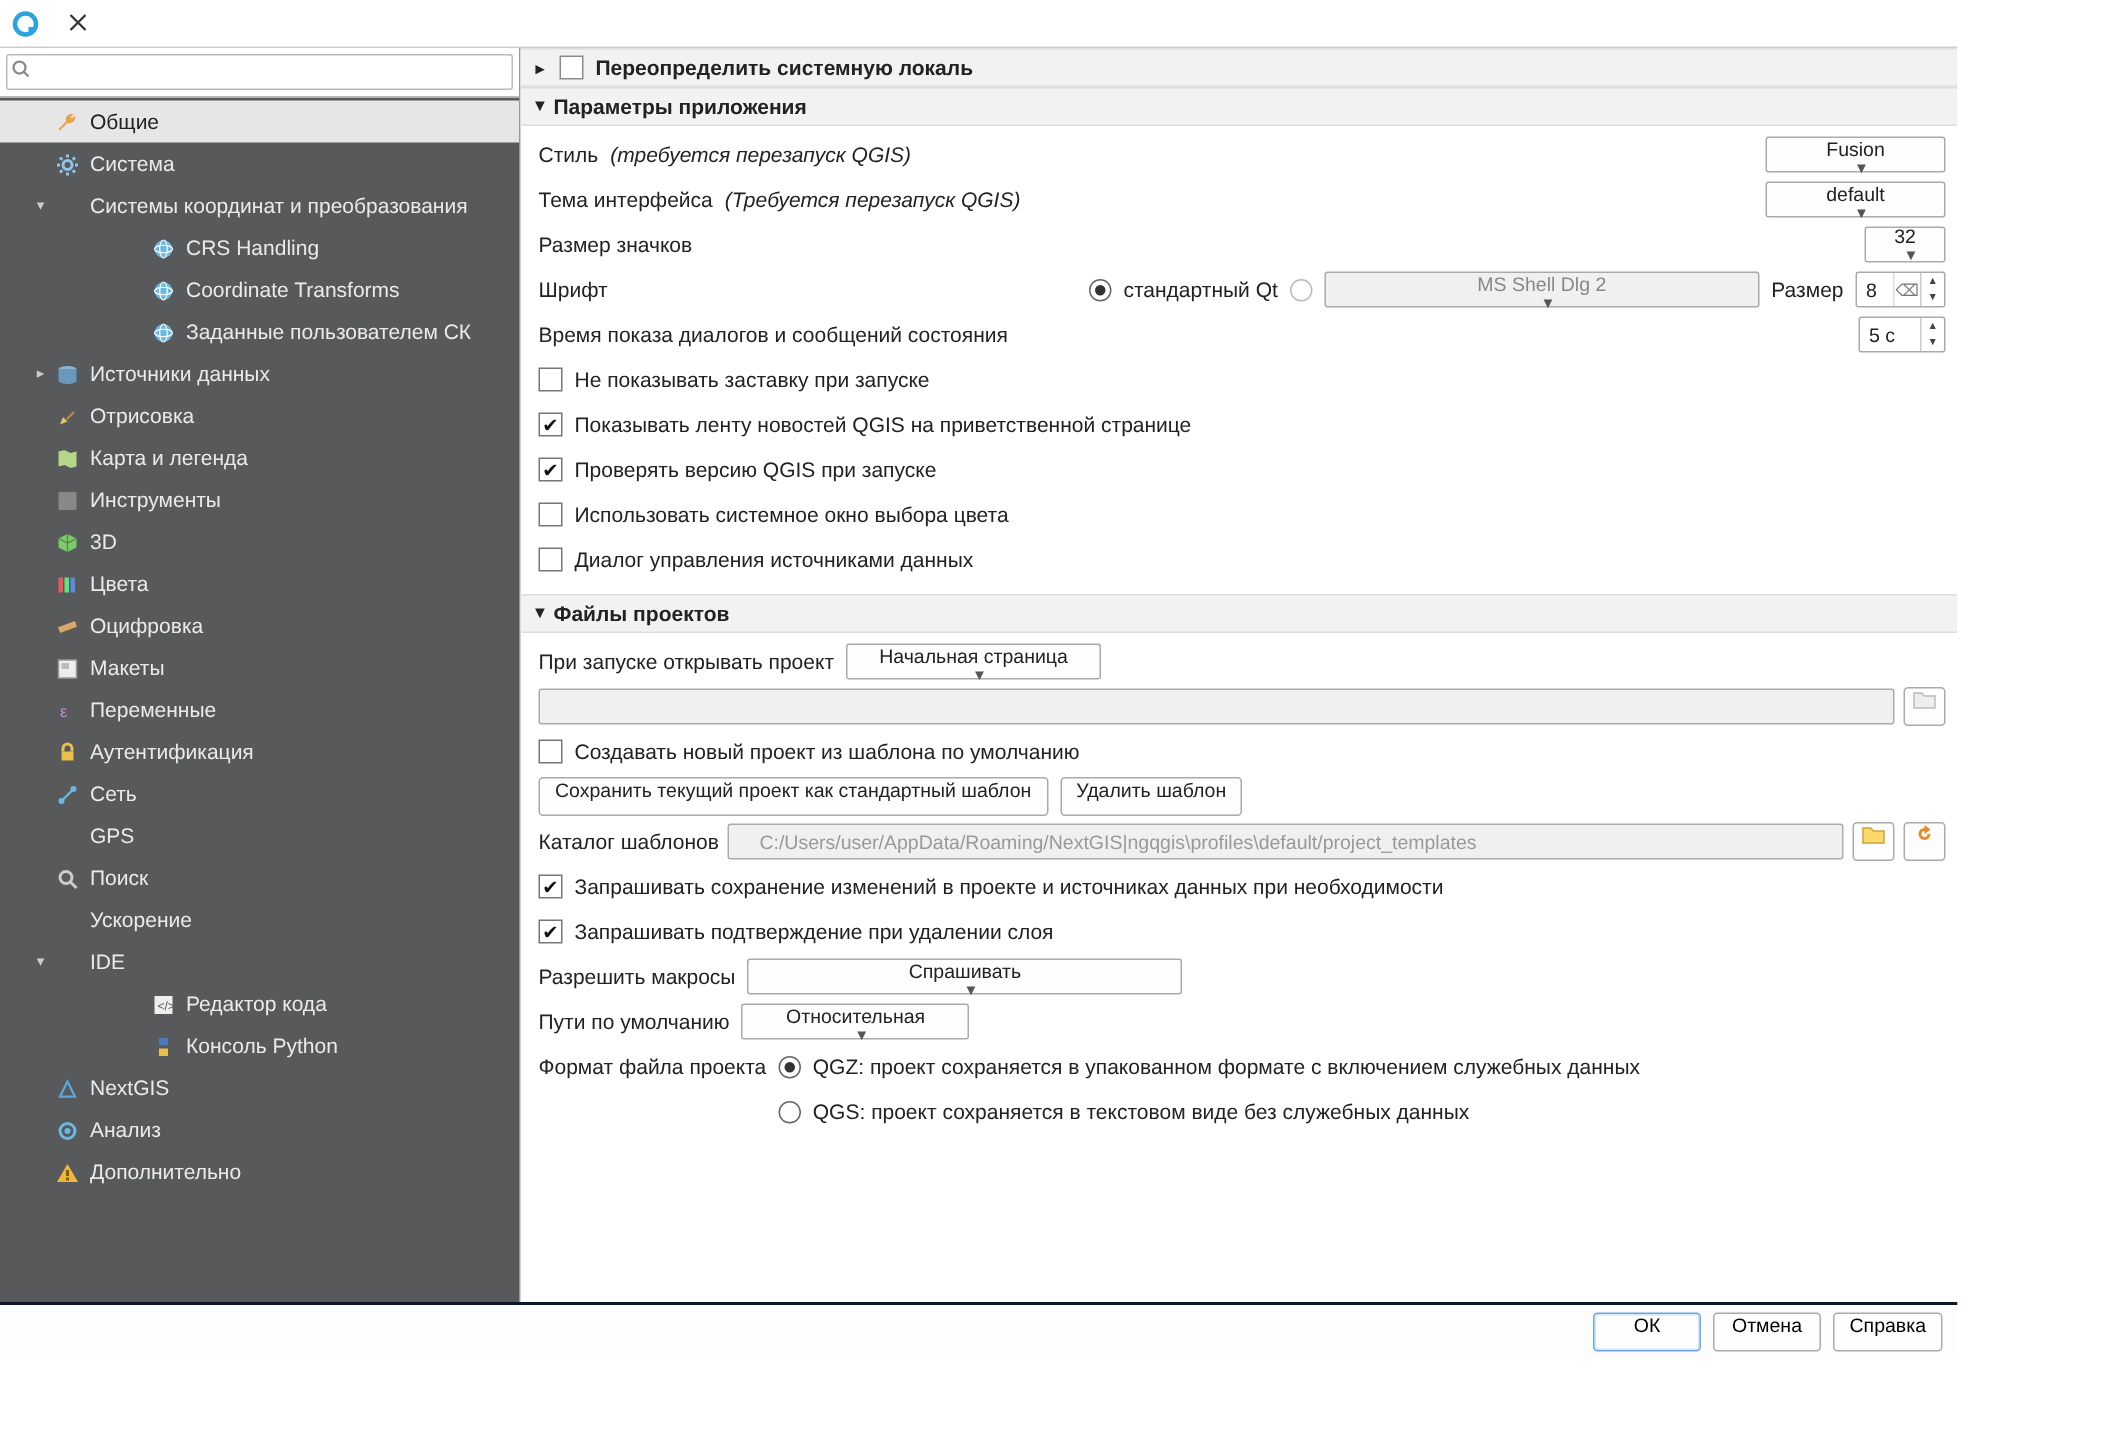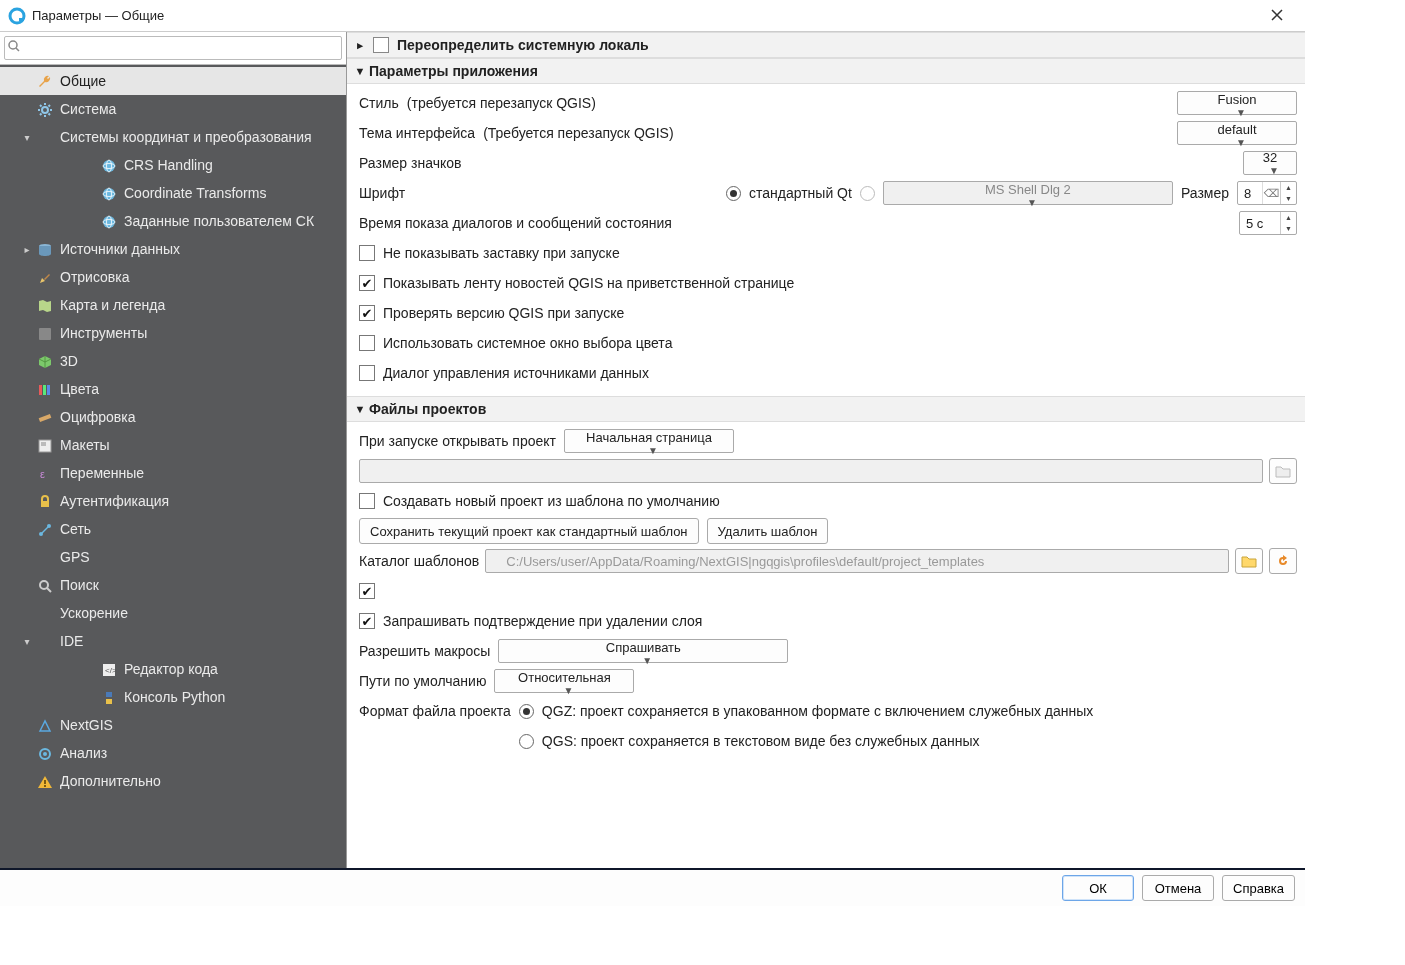--- a/index.html
+++ b/index.html
@@ -26,43 +26,43 @@
   .navitem.selected .arrow { color: #555; }
 
   .content { flex: 1; overflow-y: auto; background: #fff; font-size: 14px; color: #222; }
   .section-hdr { display: flex; align-items: center; height: 26px; background: #f2f2f2; border-top: 1px solid #ddd; border-bottom: 1px solid #ddd; padding-left: 4px; font-weight: bold; }
   .section-hdr .tri { width: 18px; text-align: center; font-size: 11px; }
   .section-hdr .chk { width: 16px; height: 16px; border: 1px solid #888; margin: 0 8px 0 4px; background: #fff; }
   .section-body { padding: 4px 8px 8px 12px; }
 
   .row { display: flex; align-items: center; min-height: 30px; gap: 8px; }
   .row .lbl { white-space: nowrap; }
-  .row .hint { }
+  .row .hint { font-style: italic; }
   .spacer { flex: 1; }
 
   .select { height: 24px; border: 1px solid #aaa; border-radius: 2px; background: #fdfdfd; display: inline-flex; align-items: center; padding: 0 6px; font-size: 13px; cursor: pointer; position: relative; flex-direction: column; }
   .select .caret { margin-left: 8px; font-size: 10px; color: #555; }
   .select.disabled { background: #f0f0f0; color: #888; }
   .select.w120 { width: 120px; }
   .select.w54 { width: 54px; justify-content: center; }
   .select.w290 { width: 290px; }
   .select.w170 { width: 170px; }
-  .select.w140 { width: 140px; }
+  .select.w140 { width: 152px; }
 
   .radio { width: 15px; height: 15px; border: 1px solid #666; border-radius: 50%; display: inline-flex; align-items: center; justify-content: center; background: #fff; cursor: pointer; }
   .radio.checked::after { content: ""; width: 7px; height: 7px; border-radius: 50%; background: #333; }
   .radio.disabled { border-color: #bbb; }
 
   .chk { width: 16px; height: 16px; border: 1px solid #777; background: #fff; display: inline-flex; align-items: center; justify-content: center; cursor: pointer; font-size: 13px; color: #111; }
   .chk.checked::after { content: "✔"; line-height: 1; }
 
   .text-input { height: 24px; border: 1px solid #aaa; border-radius: 2px; padding: 0 6px; font-size: 13px; background: #fff; }
   .text-input.disabled { background: #f0f0f0; color: #999; }
 
-  .btn { height: 26px; padding: 0 10px; border: 1px solid #aaa; border-radius: 3px; background: #fdfdfd; font-size: 13px; cursor: pointer; display: inline-flex; align-items: center; }
+  .btn { height: 26px; padding: 0 10px; border: 1px solid #aaa; border-radius: 3px; background: #fdfdfd; font-size: 13px; cursor: pointer; display: inline-flex; }
   .btn.icon-only { width: 28px; padding: 0; justify-content: center; }
 
   .spin { display: inline-flex; align-items: stretch; height: 24px; border: 1px solid #aaa; border-radius: 2px; overflow: hidden; }
   .spin .val { padding: 0 6px; display: flex; align-items: center; font-size: 13px; min-width: 24px; }
   .spin .clear { width: 18px; display: flex; align-items: center; justify-content: center; color: #777; font-size: 11px; border-left: 1px solid #ddd; }
   .spin .arrows { width: 16px; display: flex; flex-direction: column; border-left: 1px solid #ccc; }
   .spin .arrows span { flex: 1; font-size: 7px; display: flex; align-items: center; justify-content: center; color: #444; cursor: pointer; }
 
   .footer { height: 38px; display: flex; align-items: center; justify-content: flex-end; gap: 8px; padding: 0 10px; border-top: 2px solid #0f172a; background: #fdfdfd; }
   .footer .btn { min-width: 72px; justify-content: center; }
@@ -73,21 +73,20 @@
 </head>
 <body>
 
 <div class="titlebar">
   <span class="logo">
     <svg width="18" height="18" viewBox="0 0 18 18">
         <circle cx="9" cy="9" r="7" fill="none" stroke="#2aa3e0" stroke-width="3"></circle>
         <rect x="11" y="11" width="5" height="3" fill="#2aa3e0"></rect>
       </svg>
   </span>
-  <span class="title">Параметры — Общие</span>
   <span class="close">
     <svg width="12" height="12" viewBox="0 0 12 12">
         <path d="M1 1 L11 11 M11 1 L1 11" stroke="#333" stroke-width="1.5"></path>
       </svg>
   </span>
 </div>
 
 <div class="body">
 
   <div class="sidebar">
@@ -439,20 +438,21 @@
         </span>
         <span class="btn icon-only">
           <svg width="14" height="14" viewBox="0 0 14 14">
               <path d="M11 7a4 4 0 1 1-4-4v-2l4 3-4 3v-2a2 2 0 1 0 2 2z" fill="#e88a2a"></path>
             </svg>
         </span>
       </div>
 
       <div class="row">
           <span class="chk checked"></span>
+          <span>Запрашивать сохранение изменений в проекте и источниках данных при необходимости</span>
         </div>
       <div class="row">
           <span class="chk checked"></span>
           <span>Запрашивать подтверждение при удалении слоя</span>
         </div>
 
       <div class="row">
         <span class="lbl">Разрешить макросы</span>
         <span class="select w290">
           <span>Спрашивать</span>

